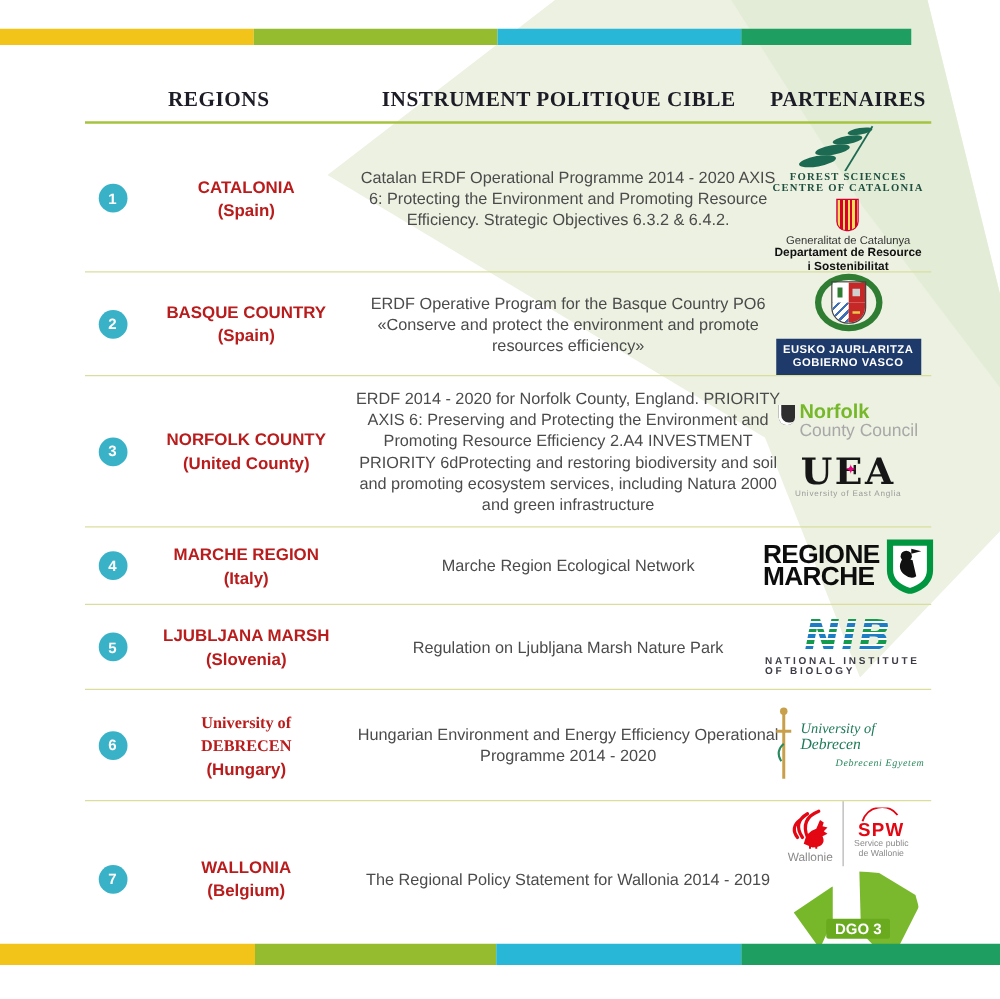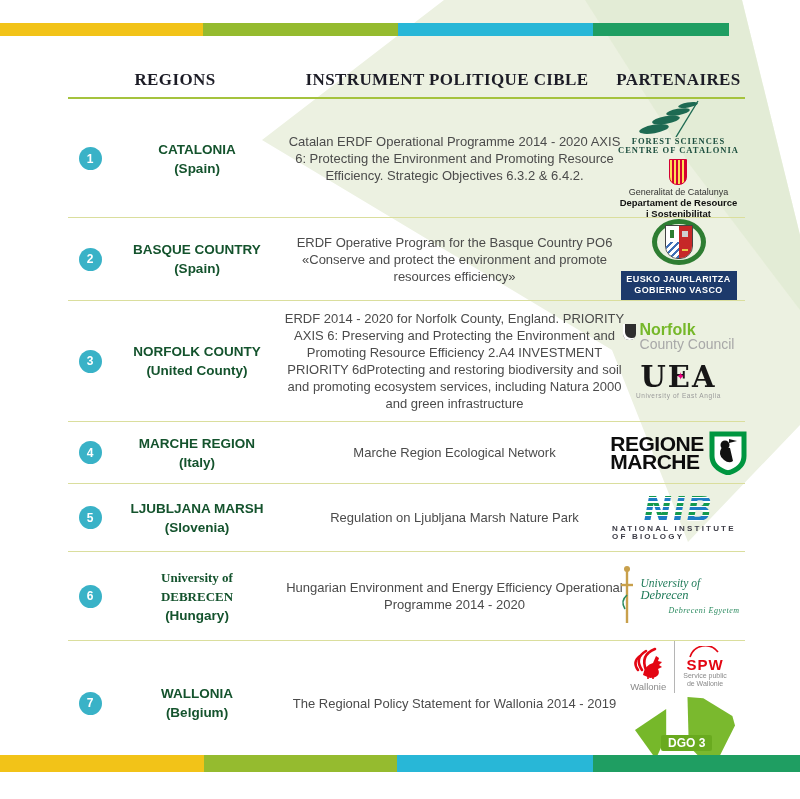--- a/index.html
+++ b/index.html
@@ -23,21 +23,21 @@
   .trow.last{border-bottom:none;}
   .thead{height:37px;border-bottom:2px solid #a5c33e;align-items:end;}
   .th{font-family:"Liberation Serif",serif;font-weight:bold;font-size:17px;color:#1c1c26;
       text-align:center;padding-bottom:7px;letter-spacing:.4px;}
   .th.regions{grid-column:1/3;}
   .r1{height:118px}.r2{height:82px}.r3{height:120px}.r4{height:61px}
   .r5{height:67px}.r6{height:88px}.r7{height:120px}
   .num{display:flex;justify-content:center;}
   .num span{width:23px;height:23px;border-radius:50%;background:#39b2c7;color:#fff;
       font-size:12px;font-weight:bold;display:flex;align-items:center;justify-content:center;}
-  .region{text-align:center;font-weight:bold;font-size:13.5px;color:#14532d;line-height:19px;}
+  .region{text-align:center;font-weight:bold;font-size:13.5px;color:#b91c1c;line-height:19px;}
   .region .serif{font-family:"Liberation Serif",serif;font-size:13px;}
   .policy{text-align:center;font-size:13px;color:#4b4b4b;line-height:17px;}
   .policy .inner{display:inline-block;width:345px;}
   .partners{display:flex;flex-direction:column;align-items:center;justify-content:center;gap:4px;}
   
   .lg{display:flex;flex-direction:column;align-items:center;line-height:1.05;justify-content:center;}
   .ctfc-txt{font-family:"Liberation Serif",serif;font-size:8.5px;letter-spacing:1px;
       color:#1d4f3f;font-weight:bold;text-align:center;}
   .gencat{display:flex;flex-direction:column;align-items:center;}
   .gencat .shield{width:16px;height:24px;border:1px solid #d50032;border-radius:0 0 8px 8px;

